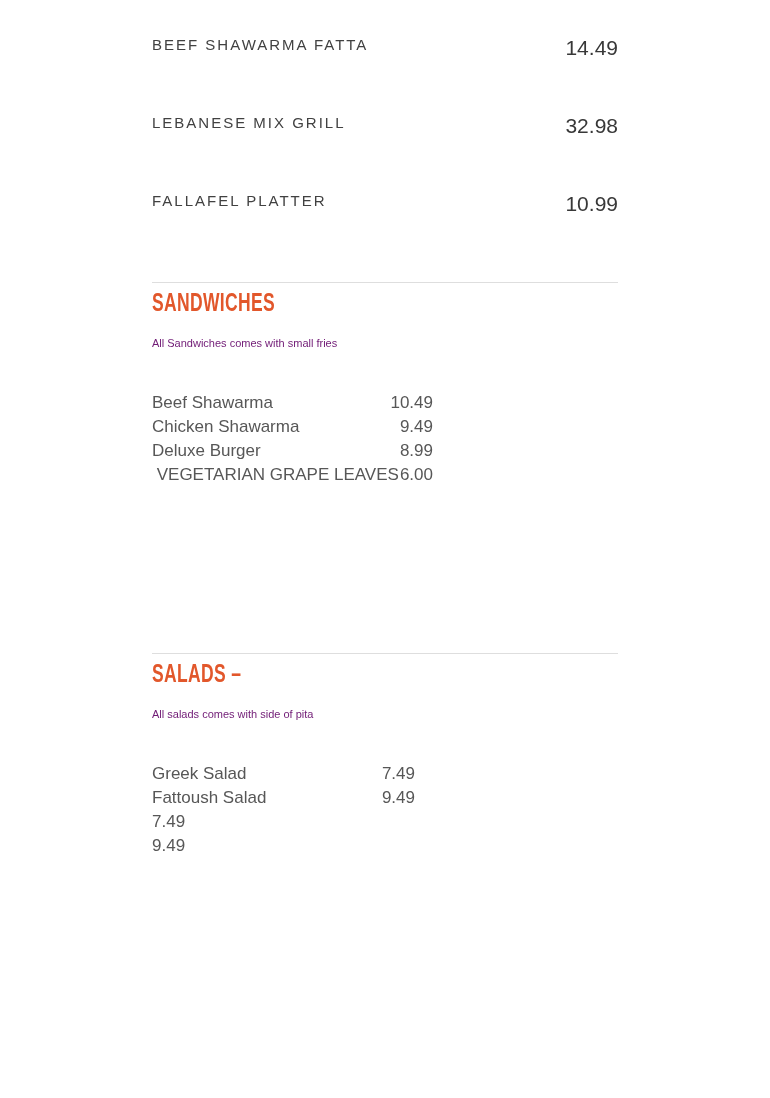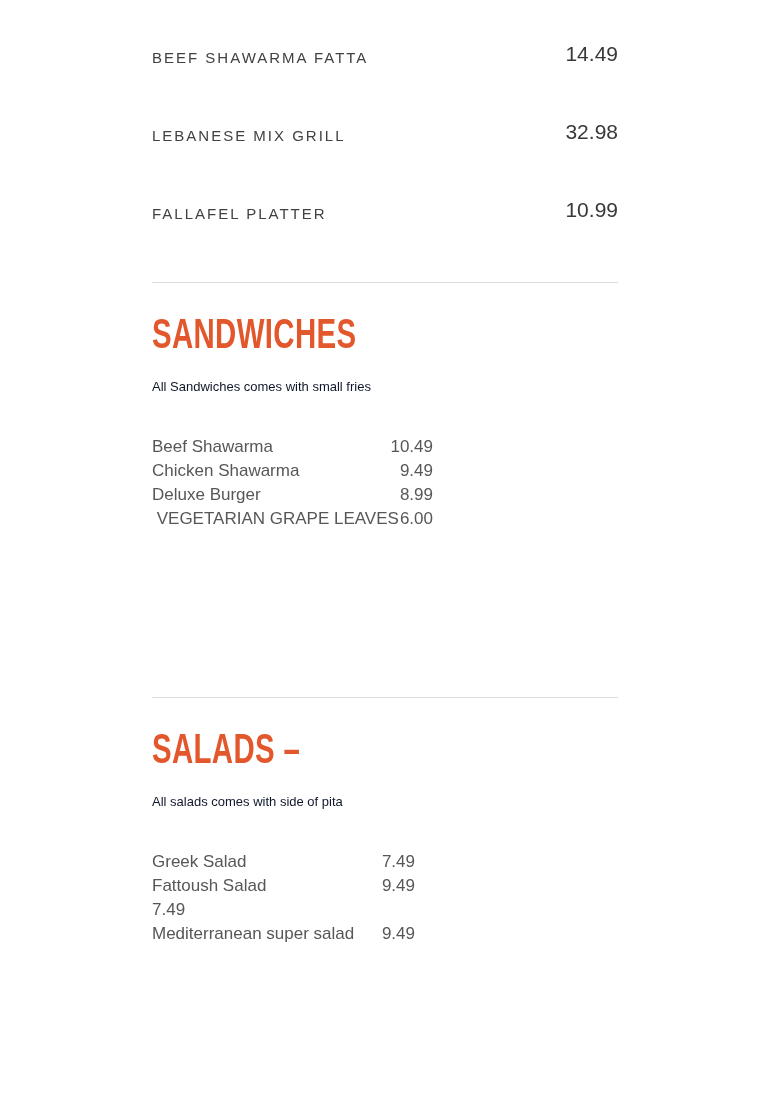--- a/index.html
+++ b/index.html
@@ -13,21 +13,21 @@
   .content {
     width: 466px;
     margin: 0 auto;
     padding-top: 36px;
   }
 
   
   .featured-row {
     display: flex;
     justify-content: space-between;
-    align-items: flex-end;
+    align-items: flex-start;
     height: 30px;
     margin-bottom: 48px;
   }
   .featured-name {
     font-size: 15px;
     letter-spacing: 2px;
     color: #414141;
     white-space: pre;
   }
   .featured-price {
@@ -39,38 +39,37 @@
   hr.divider {
     border: none;
     border-top: 1px solid #dedede;
     margin: 0;
   }
   hr.divider-1 { margin-top: 60px; }
   hr.divider-2 { margin-top: 166px; }
 
   
   .section-title {
-    margin-top: 32px;
     line-height: 38px;
-    font-size: 42px;
+    font-size: 25px;
     font-weight: bold;
     color: #e2572b;
     letter-spacing: 0.5px;
   }
   .section-title .squeeze {
     display: inline-block;
     transform: scaleX(0.70);
     transform-origin: 0 50%;
     white-space: pre;
   }
   .section-subtitle {
-    margin-top: 24px;
+    margin-top: 12px;
     line-height: 20px;
-    font-size: 13px;
-    color: #0f172a;
+    font-size: 11px;
+    color: #701a75;
   }
 
   
   .item-list {
     margin-top: 38px;
   }
   .item-row {
     display: flex;
     justify-content: space-between;
     line-height: 24px;
@@ -142,19 +141,18 @@
     <span class="item-price">7.49</span>
   </div>
         <div class="item-row">
     <span class="item-name">Fattoush Salad</span>
     <span class="item-price">9.49</span>
   </div>
         <div class="item-row">
     <span class="item-price">7.49</span>
   </div>
         <div class="item-row">
-    <span class="item-name">Mediterranean super salad</span>
     <span class="item-price">9.49</span>
   </div>
       </div>
   </section>
 
 </div>
 
 </body></html>

